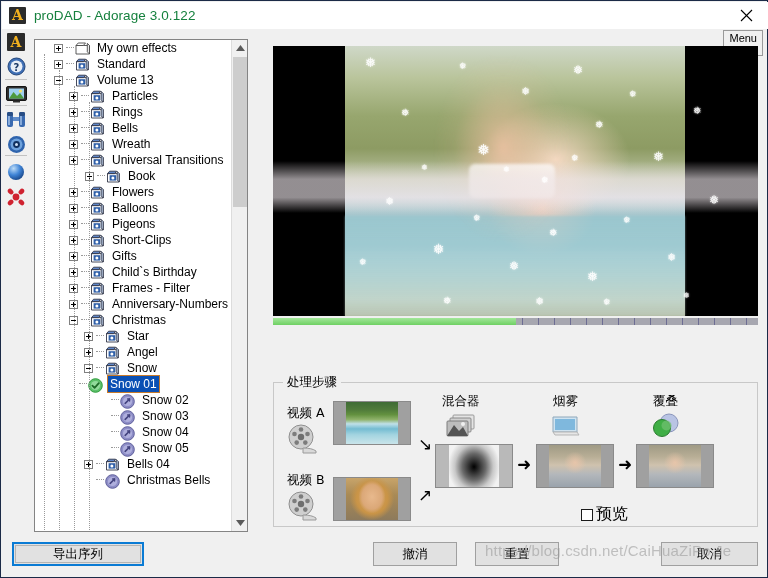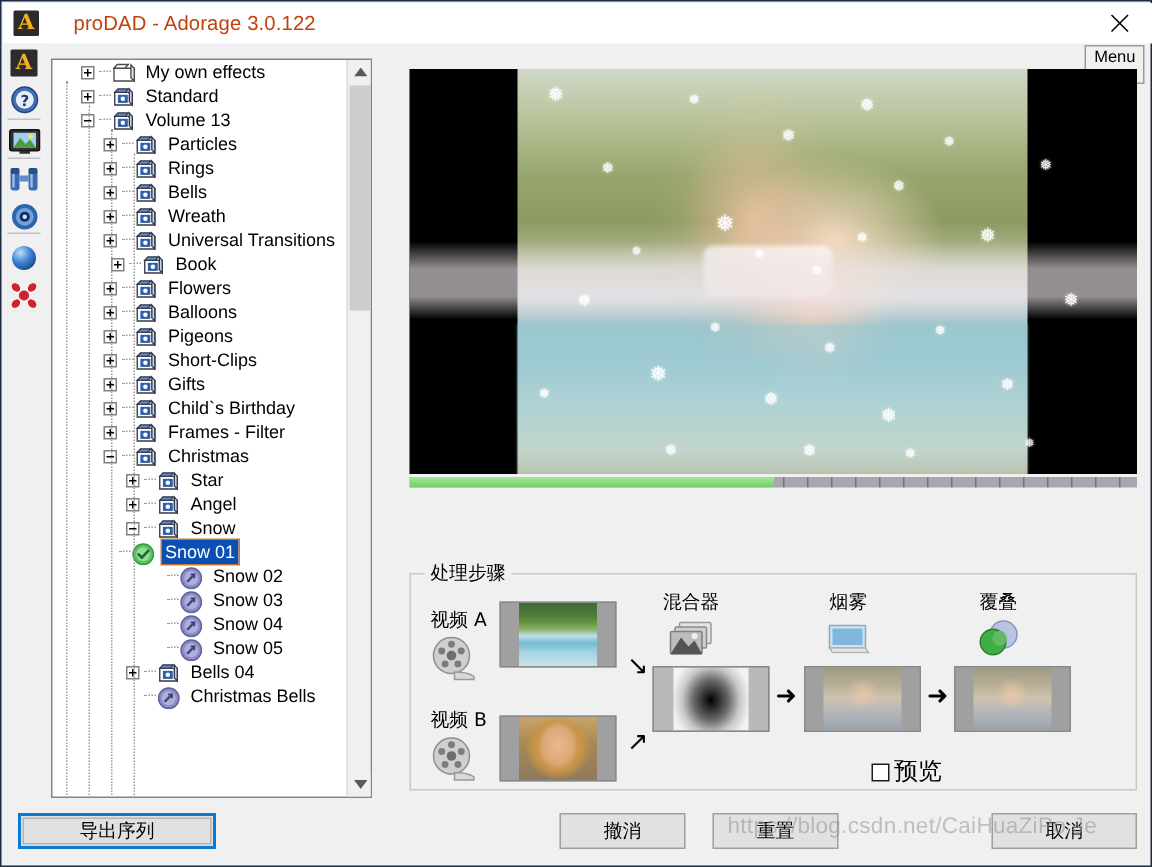--- a/index.html
+++ b/index.html
@@ -49,23 +49,23 @@
     position: absolute;
     left: 0; right: 0; top: -1px;
     text-align: center;
     font-family: "DejaVu Serif", serif;
     font-weight: bold;
     font-size: 14px;
     color: #f2b01e;
     line-height: 18px;
   }
   #title-text {
-    margin-left: 23px;
+    margin-left: 8px;
     font-size: 13.5px;
-    color: #c2410c;
+    color: #15803d;
     letter-spacing: 0.1px;
     white-space: nowrap;
   }
   #close-button {
     position: absolute;
     right: 0px; top: 0px;
     width: 44px; height: 27px;
     display: flex; align-items: center; justify-content: center;
     cursor: default;
   }
@@ -622,21 +622,21 @@
             <svg width="16" height="13" viewBox="0 0 16 13">
               <path d="M1.5 3.6 L1.5 12 L13.2 12 L13.2 3.6 Z" fill="#ffffff" stroke="#33384a" stroke-width="0.9"></path>
               <path d="M1.5 3.6 L3.6 1.2 L10.6 1.2 L8.6 3.6 Z" fill="#5e86c8" stroke="#33384a" stroke-width="0.9"></path>
               <path d="M13.2 3.6 L13.2 12 L11.2 9.9 L11.2 1.4 Z" fill="#bfd2ec" stroke="#33384a" stroke-width="0.9"></path>
               <rect x="3.6" y="5.2" width="6.6" height="5.4" fill="#2f5fa8"></rect>
               <circle cx="6.9" cy="7.9" r="1.5" fill="#ffffff"></circle>
             </svg>
           </span>
           <span class="tlabel">Universal Transitions</span>
         </div>
-        <div class="tnode" style="padding-left: 39px;">
+        <div class="tnode" style="padding-left: 50px;">
           <span class="texp plus"></span>
           <span class="tdots"></span>
           <span class="ficon">
             <svg width="16" height="13" viewBox="0 0 16 13">
               <path d="M1.5 3.6 L1.5 12 L13.2 12 L13.2 3.6 Z" fill="#ffffff" stroke="#33384a" stroke-width="0.9"></path>
               <path d="M1.5 3.6 L3.6 1.2 L10.6 1.2 L8.6 3.6 Z" fill="#5e86c8" stroke="#33384a" stroke-width="0.9"></path>
               <path d="M13.2 3.6 L13.2 12 L11.2 9.9 L11.2 1.4 Z" fill="#bfd2ec" stroke="#33384a" stroke-width="0.9"></path>
               <rect x="3.6" y="5.2" width="6.6" height="5.4" fill="#2f5fa8"></rect>
               <circle cx="6.9" cy="7.9" r="1.5" fill="#ffffff"></circle>
             </svg>
@@ -733,20 +733,34 @@
           <span class="ficon">
             <svg width="16" height="13" viewBox="0 0 16 13">
               <path d="M1.5 3.6 L1.5 12 L13.2 12 L13.2 3.6 Z" fill="#ffffff" stroke="#33384a" stroke-width="0.9"></path>
               <path d="M1.5 3.6 L3.6 1.2 L10.6 1.2 L8.6 3.6 Z" fill="#5e86c8" stroke="#33384a" stroke-width="0.9"></path>
               <path d="M13.2 3.6 L13.2 12 L11.2 9.9 L11.2 1.4 Z" fill="#bfd2ec" stroke="#33384a" stroke-width="0.9"></path>
               <rect x="3.6" y="5.2" width="6.6" height="5.4" fill="#2f5fa8"></rect>
               <circle cx="6.9" cy="7.9" r="1.5" fill="#ffffff"></circle>
             </svg>
           </span>
           <span class="tlabel">Frames - Filter</span>
+        </div>
+        <div class="tnode" style="padding-left: 34px;">
+          <span class="texp plus"></span>
+          <span class="tdots"></span>
+          <span class="ficon">
+            <svg width="16" height="13" viewBox="0 0 16 13">
+              <path d="M1.5 3.6 L1.5 12 L13.2 12 L13.2 3.6 Z" fill="#ffffff" stroke="#33384a" stroke-width="0.9"></path>
+              <path d="M1.5 3.6 L3.6 1.2 L10.6 1.2 L8.6 3.6 Z" fill="#5e86c8" stroke="#33384a" stroke-width="0.9"></path>
+              <path d="M13.2 3.6 L13.2 12 L11.2 9.9 L11.2 1.4 Z" fill="#bfd2ec" stroke="#33384a" stroke-width="0.9"></path>
+              <rect x="3.6" y="5.2" width="6.6" height="5.4" fill="#2f5fa8"></rect>
+              <circle cx="6.9" cy="7.9" r="1.5" fill="#ffffff"></circle>
+            </svg>
+          </span>
+          <span class="tlabel">Anniversary-Numbers</span>
         </div>
         <div class="tnode" style="padding-left: 34px;">
           <span class="texp"></span>
           <span class="tdots"></span>
           <span class="ficon">
             <svg width="16" height="13" viewBox="0 0 16 13">
               <path d="M1.5 3.6 L1.5 12 L13.2 12 L13.2 3.6 Z" fill="#ffffff" stroke="#33384a" stroke-width="0.9"></path>
               <path d="M1.5 3.6 L3.6 1.2 L10.6 1.2 L8.6 3.6 Z" fill="#5e86c8" stroke="#33384a" stroke-width="0.9"></path>
               <path d="M13.2 3.6 L13.2 12 L11.2 9.9 L11.2 1.4 Z" fill="#bfd2ec" stroke="#33384a" stroke-width="0.9"></path>
               <rect x="3.6" y="5.2" width="6.6" height="5.4" fill="#2f5fa8"></rect>

